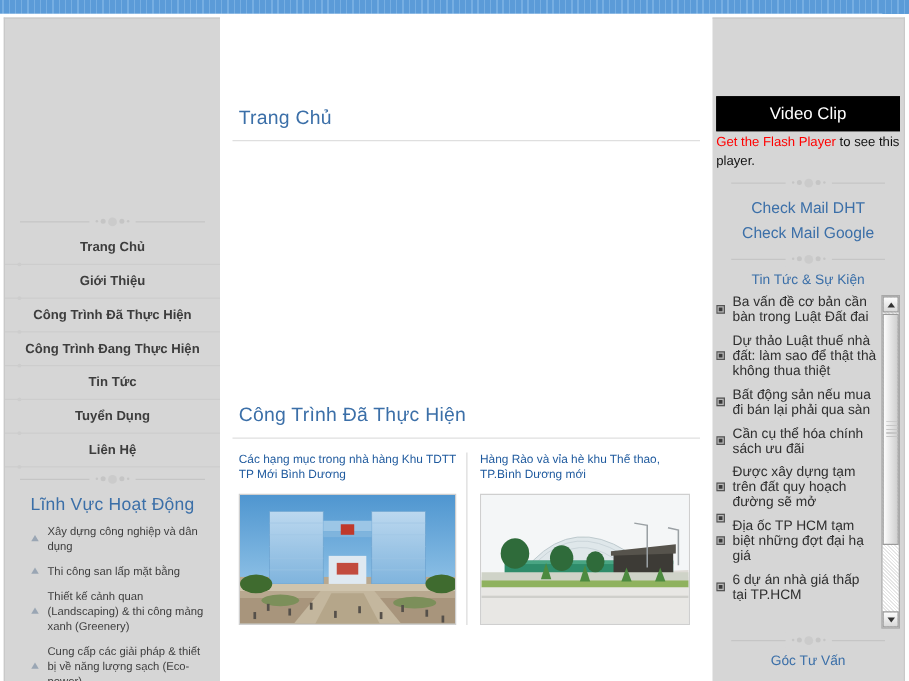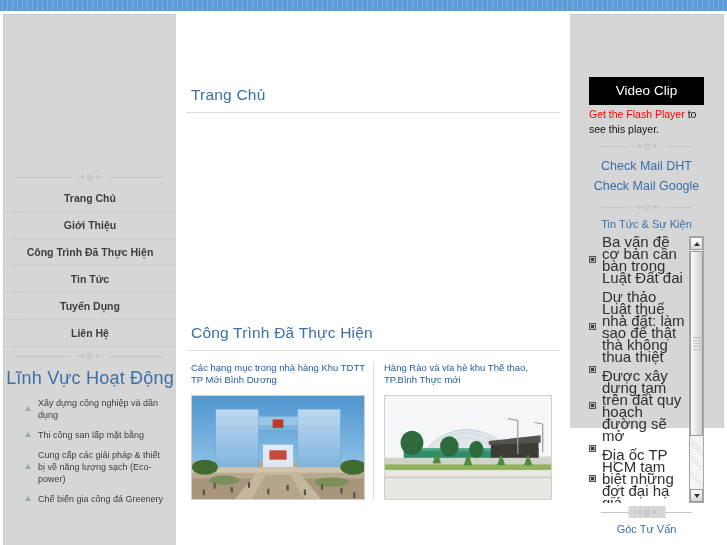--- a/index.html
+++ b/index.html
@@ -82,21 +82,21 @@
     display: block; text-align: center;
     font-size: 10.5px; font-weight: bold;
     color: #3d3d3d; text-decoration: none;
     padding: 7px 4px 7px 4px;
     line-height: 12px;
   }
 
   .side-heading {
     text-align: center;
     color: #3b6fa8;
-    font-size: 18px;
+    font-size: 14px;
     font-weight: normal;
     padding: 4px 0 8px 0;
     margin: 0;
     letter-spacing: 0.2px;
   }
 
   .bullet-list { list-style: none; margin: 0; padding: 0 10px 0 18px; }
   .bullet-list li {
     position: relative;
     padding: 0 2px 0 16px;
@@ -166,25 +166,25 @@
     border: 1px solid #cfcfcf;
     background: #ffffff;
     overflow: hidden;
     position: relative;
   }
   .project-thumb svg { display: block; width: 100%; height: 100%; }
 
   
   #right-sidebar {
     position: absolute; left: 570px; top: 3px;
-    width: 154px; height: 414px;
+    width: 154px; height: 531px;
     background: #d6d6d6;
     border-top: 1px solid #c9c9c9;
     border-right: 1px solid #c9c9c9;
-    padding: 0 19px;
+    padding: 0 3px;
   }
   .video-clip-box {
     margin: 62px 0 0 0;
     background: #000000;
     color: #ffffff;
     text-align: center;
     font-size: 13.5px;
     padding: 5px 0 6px 0;
     border: 1px solid #000;
   }
@@ -222,21 +222,21 @@
   }
   #news-list {
     list-style: none; margin: 0; padding: 0 16px 0 0;
     height: 267px;
     overflow: hidden;
   }
   #news-list li {
     position: relative;
     padding: 0 2px 0 13px;
     margin-bottom: 7px;
-    font-size: 15px;
+    font-size: 11px;
     line-height: 12px;
     color: #2f2f2f;
   }
   #news-list li .nbul {
     position: absolute; left: 0; top: 50%;
     margin-top: -4px;
     width: 7px; height: 7px;
     border: 1px solid #555;
     background: #b9b9b9;
   }
@@ -309,20 +309,23 @@
       <li>
         <a href="#">Trang Chủ</a>
       </li>
       <li>
         <a href="#">Giới Thiệu</a>
       </li>
       <li>
         <a href="#">Công Trình Đã Thực Hiện</a>
       </li>
       <li>
+        <a href="#">Công Trình Đang Thực Hiện</a>
+      </li>
+      <li>
         <a href="#">Tin Tức</a>
       </li>
       <li>
         <a href="#">Tuyển Dụng</a>
       </li>
       <li>
         <a href="#">Liên Hệ</a>
       </li>
     </ul>
 
@@ -340,20 +343,24 @@
     <h3 class="side-heading">Lĩnh Vực Hoạt Động</h3>
 
     <ul class="bullet-list">
       <li>
         <span class="bul"></span>
         <a href="#">Xây dựng công nghiệp và dân dụng</a>
       </li>
       <li>
         <span class="bul"></span>
         <a href="#">Thi công san lấp mặt bằng</a>
+      </li>
+      <li>
+        <span class="bul"></span>
+        <a href="#">Thiết kế cảnh quan (Landscaping) &amp; thi công mảng xanh (Greenery)</a>
       </li>
       <li>
         <span class="bul"></span>
         <a href="#">Cung cấp các giải pháp &amp; thiết bị về năng lượng sạch (Eco-power)</a>
       </li>
       <li>
         <span class="bul"></span>
         <a href="#">Chế biến gia công đá Greenery</a>
       </li>
 
@@ -423,21 +430,21 @@
               <rect x="120" y="94" width="2" height="6"></rect>
                 <rect x="138" y="98" width="2" height="6"></rect>
               <rect x="10" y="100" width="2" height="6"></rect>
                 <rect x="150" y="103" width="2" height="6"></rect>
             </g>
           </svg>
         </div>
       </div>
 
       <div class="project-col">
-        <a href="#" class="project-title">Hàng Rào và vỉa hè khu Thế thao, TP.Bình Thực mới</a>
+        <a href="#" class="project-title">Hàng Rào và vỉa hè khu Thế thao, TP.Bình Dương mới</a>
         <div class="project-thumb">
           <svg viewBox="0 0 160 110" preserveAspectRatio="none">
             <rect x="0" y="0" width="160" height="110" fill="#f4f6f7"></rect>
             <rect x="0" y="70" width="160" height="40" fill="#e6e4e0"></rect>
             <path d="M0 72 L160 64 L160 110 L0 110 Z" fill="#dedbd6"></path>
             <path d="M40 56 Q72 20 112 48 L112 62 L40 62 Z" fill="#dfe7ea" stroke="#b7c4c9" stroke-width="0.7"></path>
             <path d="M44 56 Q72 26 108 50" fill="none" stroke="#c3ced3" stroke-width="0.6"></path>
             <path d="M52 58 Q74 34 102 54" fill="none" stroke="#c3ced3" stroke-width="0.6"></path>
             <rect x="18" y="56" width="130" height="14" fill="#2e8c6a"></rect>
             <rect x="18" y="56" width="130" height="3" fill="#49a583"></rect>
@@ -507,22 +514,22 @@
           <i class="s"></i>
         </div>
     </div>
 
     <h3 class="rs-heading">Tin Tức &amp; Sự Kiện</h3>
 
     <div id="news-scroll-wrap">
       <ul id="news-list">
         <li><span class="nbul"></span><a href="#">Ba vấn đề cơ bản cần bàn trong Luật Đất đai</a></li>
         <li><span class="nbul"></span><a href="#">Dự thảo Luật thuế nhà đất: làm sao để thật thà không thua thiệt</a></li>
-        <li><span class="nbul"></span></li>
-        <li><span class="nbul"></span></li>
+        <li><span class="nbul"></span><a href="#">Bất động sản nếu mua đi bán lại phải qua sàn</a></li>
+        <li><span class="nbul"></span><a href="#">Cần cụ thể hóa chính sách ưu đãi</a></li>
         <li><span class="nbul"></span><a href="#">Được xây dựng tạm trên đất quy hoạch đường sẽ mở</a></li>
         <li><span class="nbul"></span></li>
         <li><span class="nbul"></span><a href="#">Địa ốc TP HCM tạm biệt những đợt đại hạ giá</a></li>
         <li><span class="nbul"></span><a href="#">6 dự án nhà giá thấp tại TP.HCM</a></li>
 
       </ul>
 
       <div class="inner-scrollbar">
         <div class="sb-btn up">
           <span class="arrow"></span>

